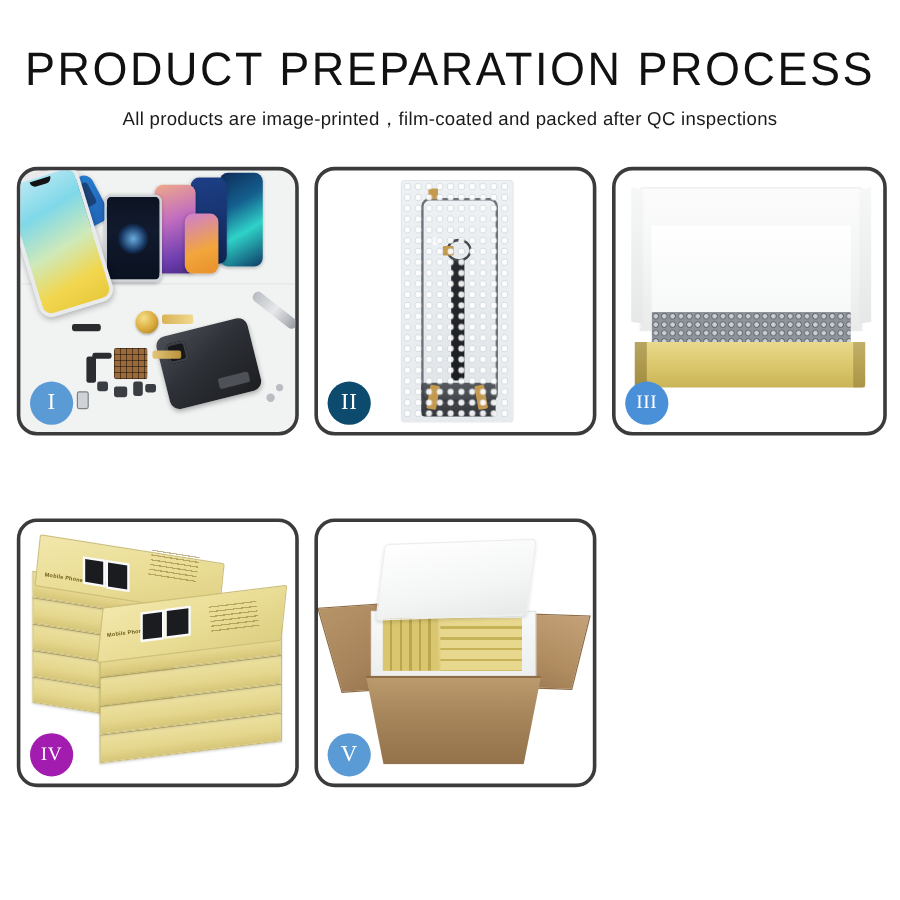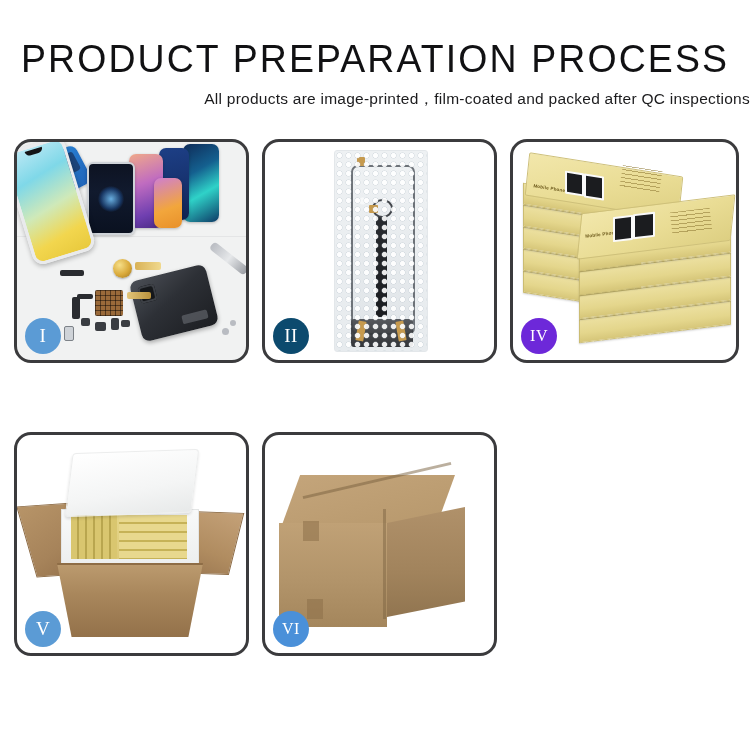--- a/index.html
+++ b/index.html
@@ -20,21 +20,20 @@
     font-weight:400;
     line-height:42px;
     transform:scaleX(0.96);
   }
   .subtitle{
     margin-top:9px;
     font-size:15.5px;
     color:#1b1b1d;
     letter-spacing:0.25px;
     font-weight:400;
-    text-align:right;
   }
 
   
   .grid{
     position:absolute;
     left:14px;top:139px;
     width:722px;
     display:grid;
     grid-template-columns:235px 235px 229px;
     grid-template-rows:224px 224px;
@@ -396,20 +395,31 @@
           <div class="tapebit t3"></div>
           <div class="tapebit t4"></div>
           <div class="bubbletex"></div>
         </div>
       </div>
       <div class="badge" style="background:#0c4a6e">
         <span>II</span>
       </div>
     </div>
 
+    <div class="panel p3">
+      <div class="stage">
+        <div class="box3lid"></div>
+        <div class="foam3"></div>
+        <div class="bubbleins"></div>
+        <div class="box3tray"></div>
+      </div>
+      <div class="badge badge sm" style="background:#4a90d9">
+        <span>III</span>
+      </div>
+    </div>
 
     <div class="panel p4">
       <div class="stage">
         <div class="stack">
           <div class="sbox sb-l5"></div>
           <div class="sbox sb-l4"></div>
           <div class="sbox sb-l3"></div>
           <div class="sbox sb-l2"></div>
           <div class="sbox sb-l1"></div>
           <div class="lidtop lid-a"></div>
@@ -422,48 +432,34 @@
           <div class="sbox sb-r3"></div>
           <div class="sbox sb-r2"></div>
           <div class="sbox sb-r1"></div>
           <div class="lidtop lid-b"></div>
           <div class="lbl lbl-b">Mobile Phone Spare Parts</div>
           <div class="win win-b1"></div>
           <div class="win win-b2"></div>
           <div class="specs specs-b"></div>
         </div>
       </div>
-      <div class="badge sm" style="background:#6d28d9">
+      <div class="badge sm" style="background:#a21caf">
         <span>IV</span>
       </div>
     </div>
 
     <div class="panel p5">
       <div class="stage">
         <div class="flapL"></div>
         <div class="flapR"></div>
         <div class="foambox"></div>
         <div class="innerpack"></div>
         <div class="foamlid"></div>
         <div class="boxbody5"></div>
       </div>
       <div class="badge" style="background:#5b9bd5">
         <span>V</span>
       </div>
     </div>
 
-    <div class="panel p6">
-      <div class="stage">
-        <div class="b6top2"></div>
-        <div class="b6side"></div>
-        <div class="b6front"></div>
-        <div class="b6seam"></div>
-        <div class="b6edge"></div>
-        <div class="b6tape b6tape1"></div>
-        <div class="b6tape b6tape2"></div>
-      </div>
-      <div class="badge sm" style="background:#4a90d9">
-        <span>VI</span>
-      </div>
-    </div>
 
   </div>
 </div>
 
 </body></html>

